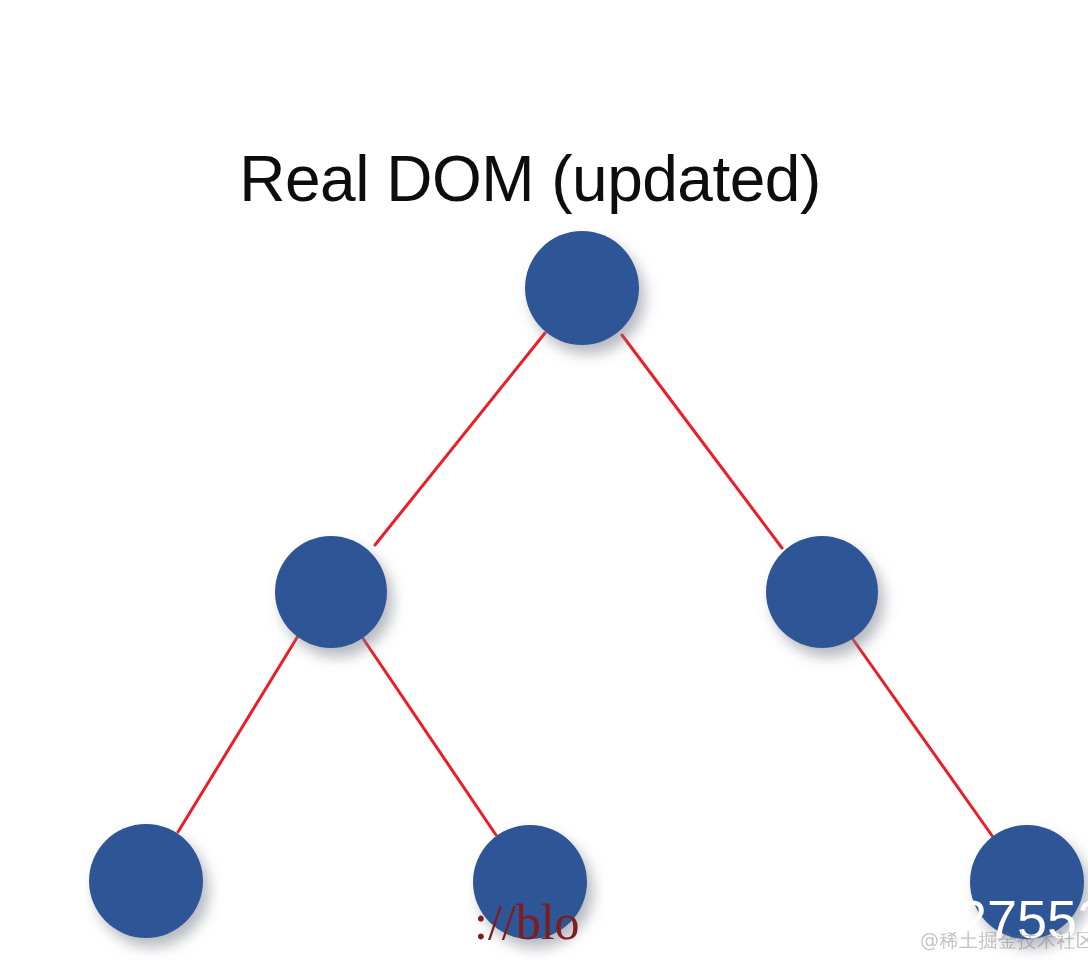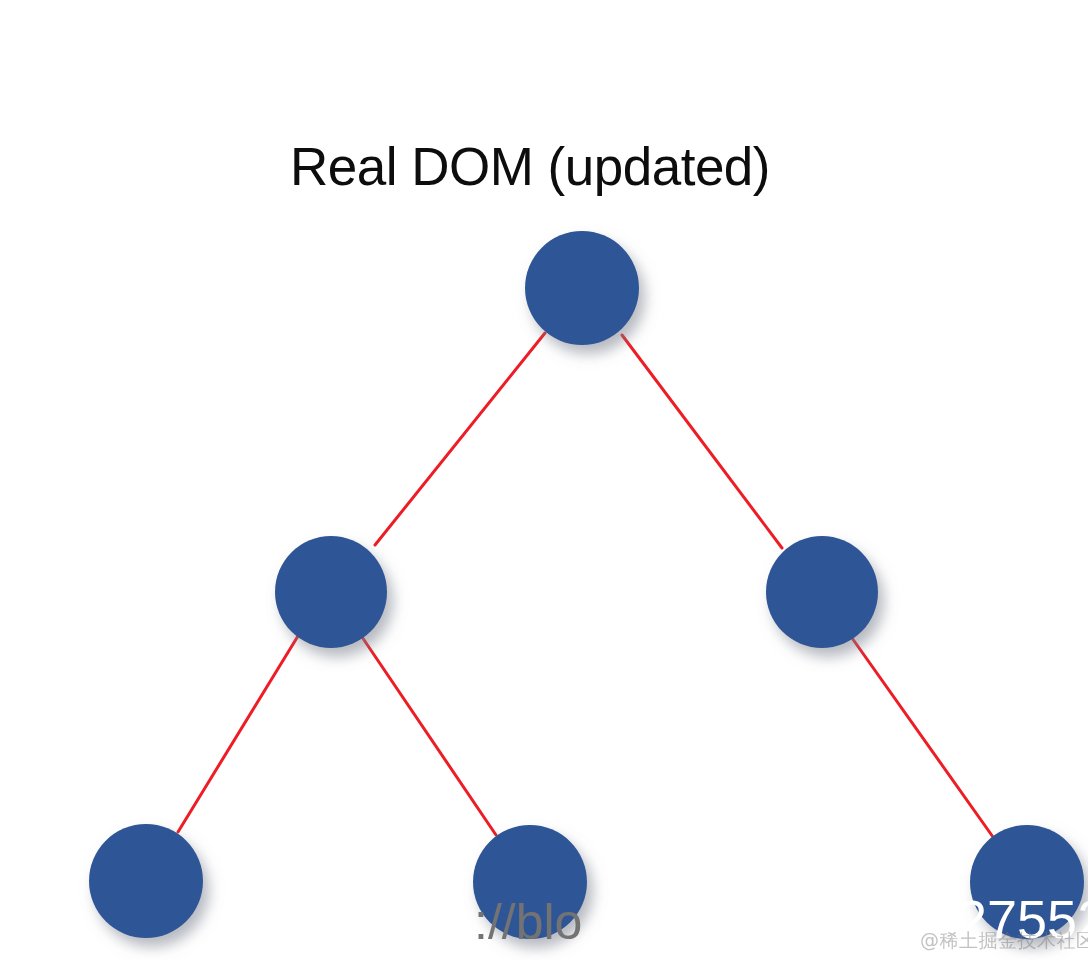--- a/index.html
+++ b/index.html
@@ -28,36 +28,36 @@
   }
   .diagram-title {
     position: absolute;
     left: 0;
     top: 104px;
     width: 1088px;
     text-align: center;
     padding-right: 28px;
     box-sizing: border-box;
     font-family: "Liberation Sans", sans-serif;
-    font-size: 53px;
+    font-size: 64px;
     font-weight: 400;
     letter-spacing: -0.5px;
     color: #0d0d0d;
     line-height: 1.0;
     white-space: nowrap;
     -webkit-font-smoothing: antialiased;
   }
   .wm-url {
     position: absolute;
     left: 474px;
     top: 893px;
-    font-family: Liberation Sans, sans-serif;
+    font-family: Liberation Serif, serif;
     font-size: 50px;
     font-weight: 400;
-    color: #737373;
+    color: #7f1d1d;
     letter-spacing: 0px;
     white-space: nowrap;
     pointer-events: none;
   }
   .wm-num {
     position: absolute;
     left: 957px;
     top: 888px;
     font-family: "Liberation Sans", sans-serif;
     font-size: 54px;

